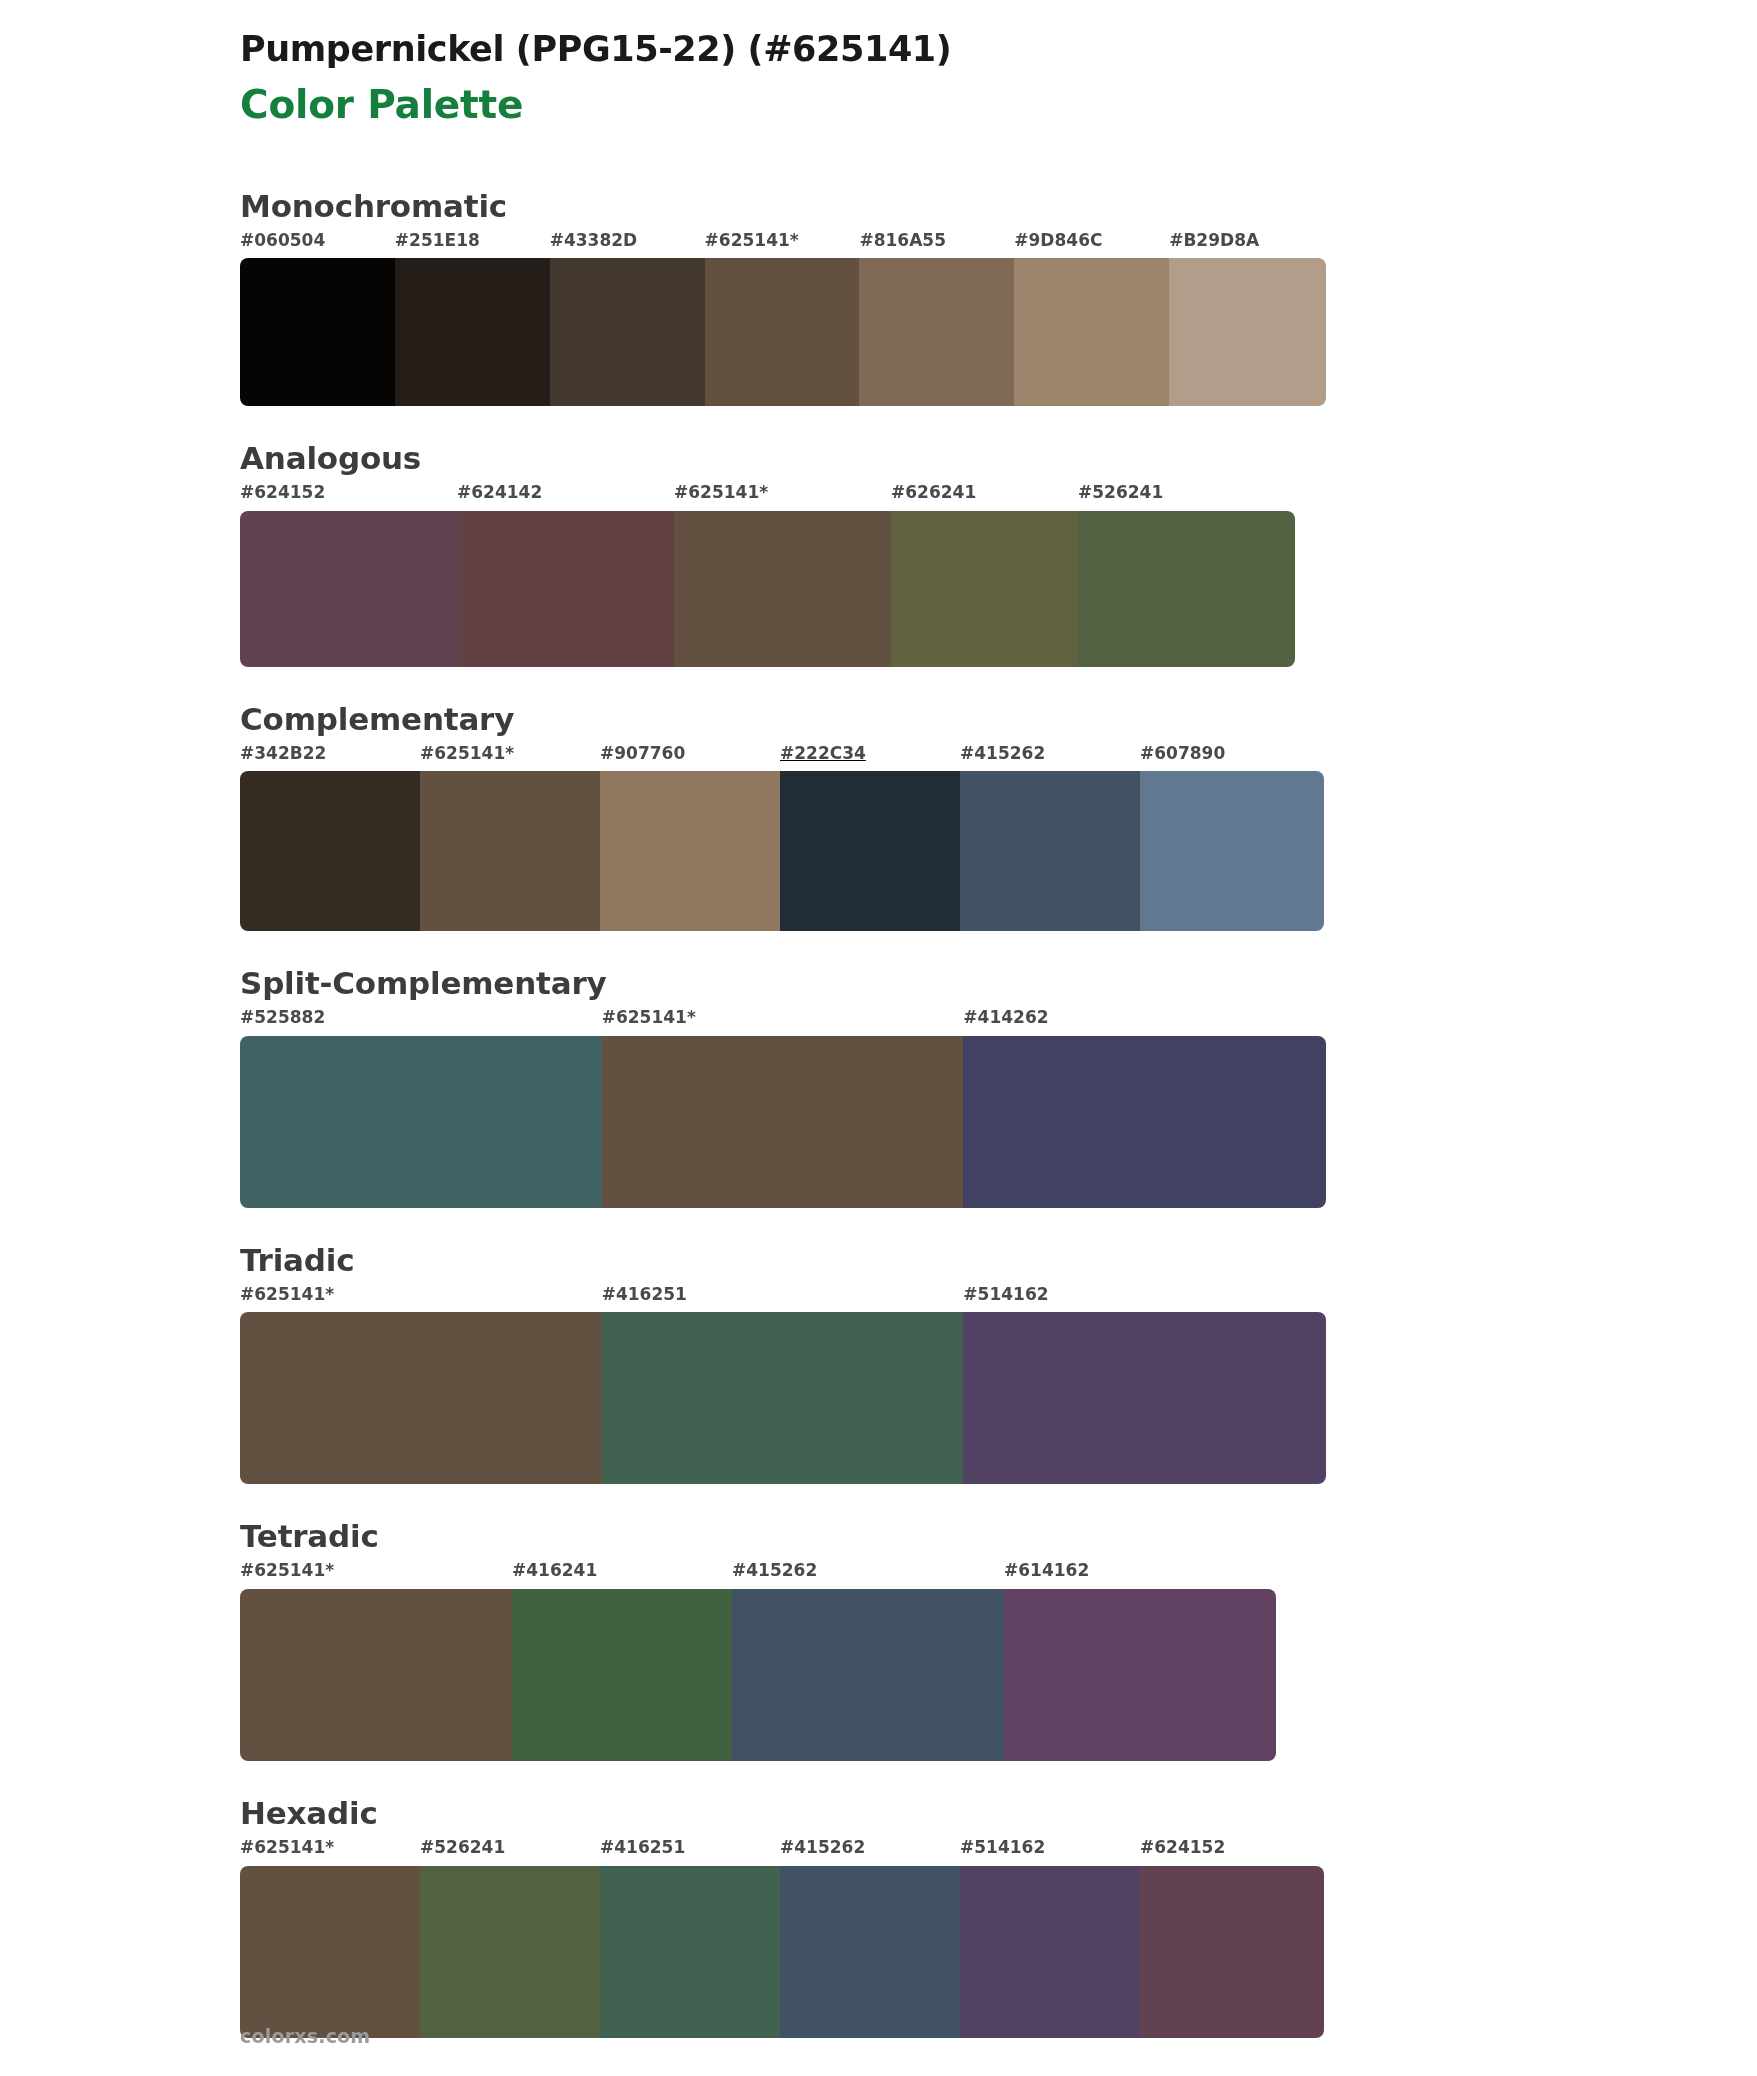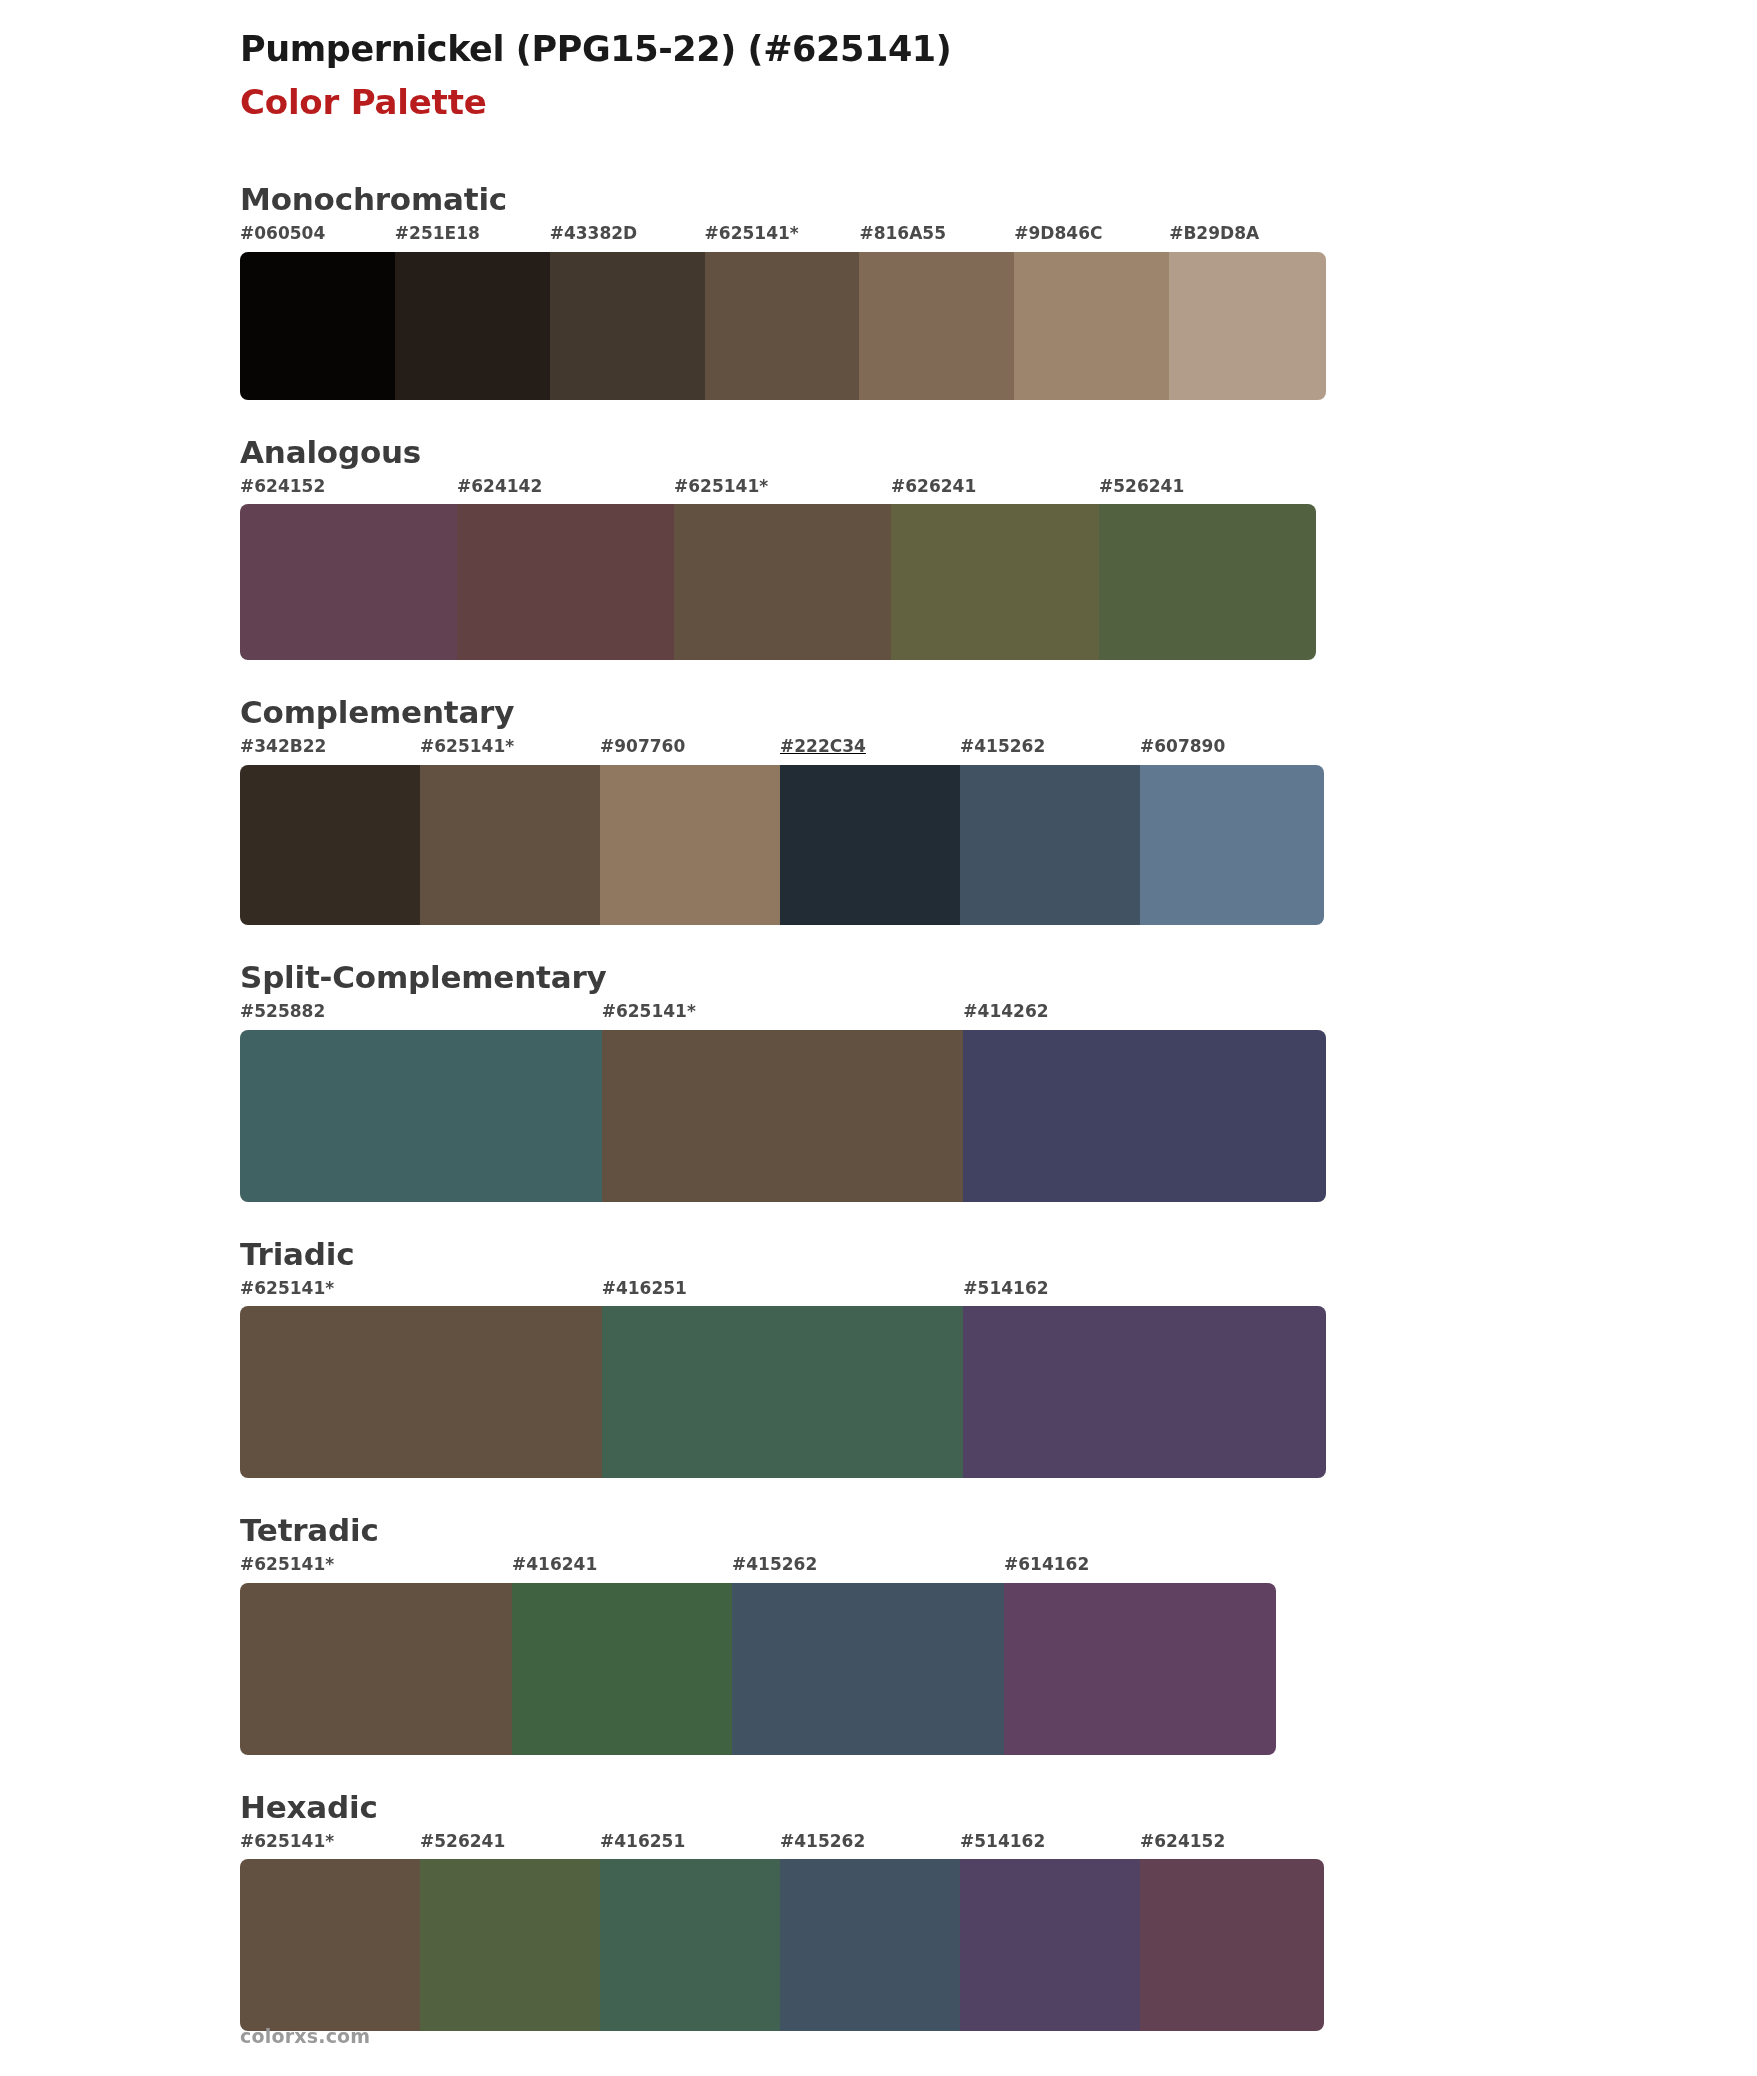--- a/index.html
+++ b/index.html
@@ -35,23 +35,23 @@
     font-size: 35px;
     font-weight: bold;
     color: #1a1a1a;
     letter-spacing: -0.4px;
     line-height: 1.12;
     margin: 0;
     white-space: nowrap;
   }
   .subtitle {
     font-family: "DejaVu Sans", sans-serif;
-    font-size: 34px;
-    font-weight: bold;
-    color: #b91c1c;
+    font-size: 39px;
+    font-weight: bold;
+    color: #15803d;
     letter-spacing: -0.2px;
     line-height: 1.25;
     margin: 11.2px 0 0 0;
     white-space: nowrap;
   }
 
   
   .groups {
     margin-top: 58px;
   }
@@ -178,21 +178,21 @@
               <div class="swatch-chip" style="background: rgb(98, 65, 82);"></div>
             </div>
             <div class="swatch" style="width: 217px;">
               <div class="swatch-label">#624142</div>
               <div class="swatch-chip" style="background: rgb(98, 65, 66);"></div>
             </div>
             <div class="swatch" style="width: 217px;">
               <div class="swatch-label">#625141*</div>
               <div class="swatch-chip" style="background: rgb(98, 81, 65);"></div>
             </div>
-            <div class="swatch" style="width: 208px;">
+            <div class="swatch" style="width: 187px;">
               <div class="swatch-label">#626241</div>
               <div class="swatch-chip" style="background: rgb(98, 98, 65);"></div>
             </div>
             <div class="swatch" style="width: 217px;">
               <div class="swatch-label">#526241</div>
               <div class="swatch-chip" style="background: rgb(82, 98, 65);"></div>
             </div>
           </div>
         </div>
         <div class="group">

